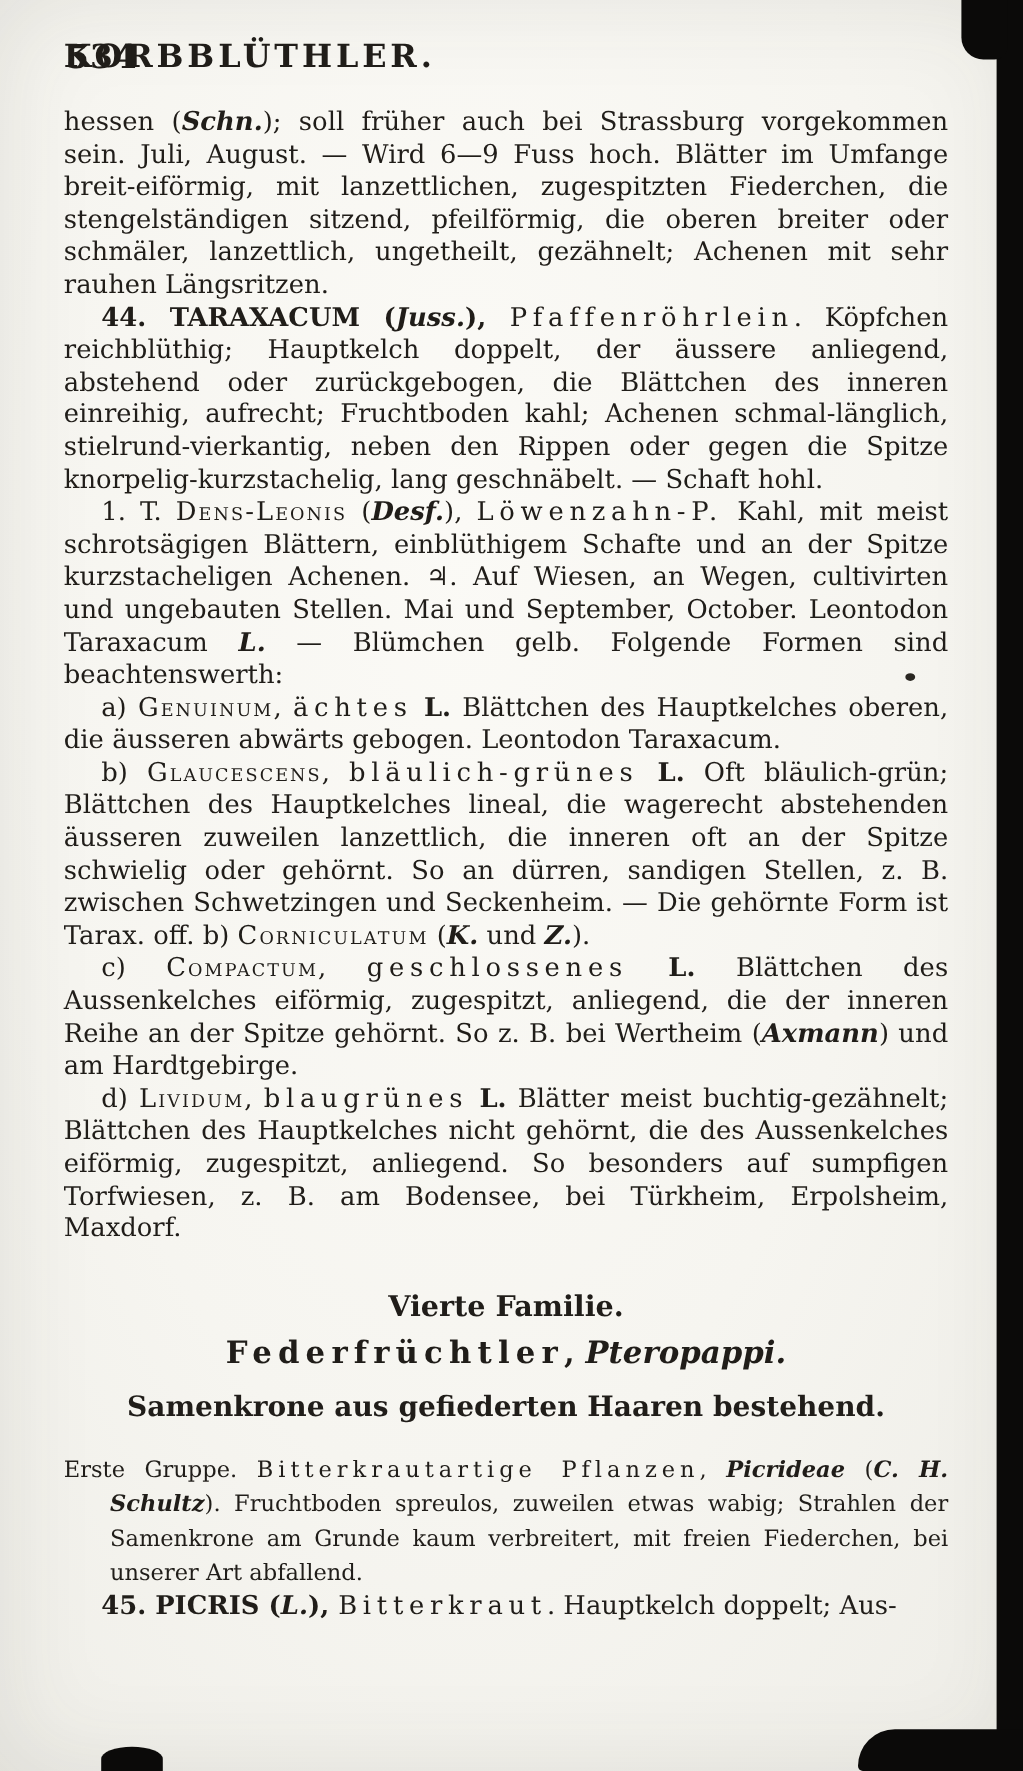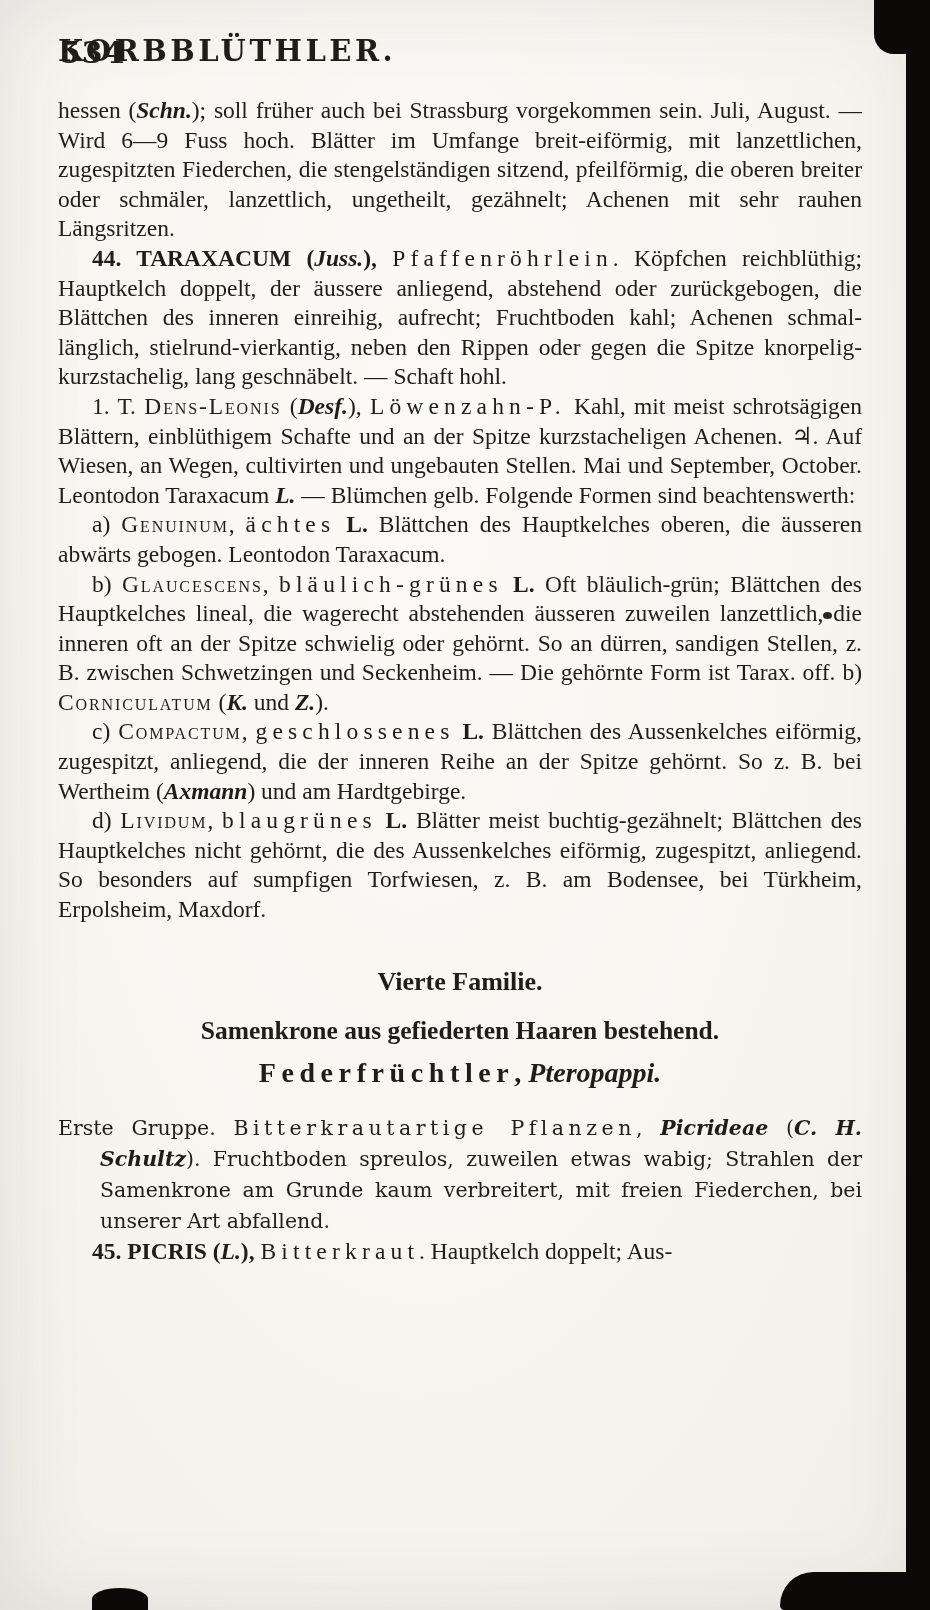--- a/index.html
+++ b/index.html
@@ -8,21 +8,21 @@
     position:relative; width:930px; height:1610px; overflow:hidden;
     background: radial-gradient(ellipse at 45% 30%, #fbfaf6 0%, #f6f5f0 55%, #eeede7 100%);
     box-shadow: inset 0 0 90px rgba(60,55,45,0.10);
     font-family:"DejaVu Serif","Liberation Serif",serif;
     color:#201d19;
   }
   .header{ position:absolute; top:34px; left:58px; right:70px; height:42px; }
   .page-number{ position:absolute; left:2px; top:1px; font-size:30px; font-weight:700; letter-spacing:1px; }
   .header-title{ text-align:left; font-size:29px; font-weight:700; letter-spacing:3.5px; }
   .text-block{ position:absolute; top:96px; left:58px; right:68px; }
-  .body-para{ margin:0; font-size:23.5px; line-height:29.6px; text-align:justify;font-family:Liberation Serif, serif; }
+  .body-para{ margin:0; font-size:23.5px; line-height:29.6px; text-align:justify; }
   .indent{ text-indent:34px; }
   .seg-n{}
   .seg-b{ font-weight:700; }
   .seg-i{ font-style:italic; font-weight:600; }
   .seg-bi{ font-weight:700; font-style:italic; }
   .seg-sc{ font-variant:small-caps; letter-spacing:0.08em; }
   .seg-sp{ letter-spacing:0.22em; }
   .seg-bsp{ font-weight:700; letter-spacing:0.2em; }
   .section-headings{ text-align:center; margin-top:42px; }
   .h-familie{ font-size:26px; }
@@ -52,22 +52,22 @@
     <p class="body-para"><span class="seg-n">hessen (</span><span class="seg-bi">Schn.</span><span class="seg-n">); soll früher auch bei Strassburg vorgekommen sein. Juli, August. — Wird 6—9 Fuss hoch. Blätter im Umfange breit-eiförmig, mit lanzettlichen, zugespitzten Fiederchen, die stengelständigen sitzend, pfeilförmig, die oberen breiter oder schmäler, lanzettlich, ungetheilt, gezähnelt; Achenen mit sehr rauhen Längsritzen.</span></p>
     <p class="body-para indent"><span class="seg-b">44. TARAXACUM (</span><span class="seg-bi">Juss.</span><span class="seg-b">), </span><span class="seg-sp">Pfaffenröhrlein</span><span class="seg-n">. Köpfchen reichblüthig; Hauptkelch doppelt, der äussere anliegend, abstehend oder zurückgebogen, die Blättchen des inneren einreihig, aufrecht; Fruchtboden kahl; Achenen schmal-länglich, stielrund-vierkantig, neben den Rippen oder gegen die Spitze knorpelig-kurzstachelig, lang geschnäbelt. — Schaft hohl.</span></p>
     <p class="body-para indent"><span class="seg-n">1. T. </span><span class="seg-sc">Dens-Leonis</span><span class="seg-n"> (</span><span class="seg-bi">Desf.</span><span class="seg-n">), </span><span class="seg-sp">Löwenzahn-P.</span><span class="seg-n"> Kahl, mit meist schrotsägigen Blättern, einblüthigem Schafte und an der Spitze kurzstacheligen Achenen. ♃. Auf Wiesen, an Wegen, cultivirten und ungebauten Stellen. Mai und September, October. Leontodon Taraxacum </span><span class="seg-bi">L.</span><span class="seg-n"> — Blümchen gelb. Folgende Formen sind beachtenswerth:</span></p>
     <p class="body-para indent"><span class="seg-n">a) </span><span class="seg-sc">Genuinum</span><span class="seg-n">, </span><span class="seg-sp">ächtes</span><span class="seg-n"> </span><span class="seg-b">L.</span><span class="seg-n"> Blättchen des Hauptkelches oberen, die äusseren abwärts gebogen. Leontodon Taraxacum.</span></p>
     <p class="body-para indent"><span class="seg-n">b) </span><span class="seg-sc">Glaucescens</span><span class="seg-n">, </span><span class="seg-sp">bläulich-grünes</span><span class="seg-n"> </span><span class="seg-b">L.</span><span class="seg-n"> Oft bläulich-grün; Blättchen des Hauptkelches lineal, die wagerecht abstehenden äusseren zuweilen lanzettlich, die inneren oft an der Spitze schwielig oder gehörnt. So an dürren, sandigen Stellen, z. B. zwischen Schwetzingen und Seckenheim. — Die gehörnte Form ist Tarax. off. b) </span><span class="seg-sc">Corniculatum</span><span class="seg-n"> (</span><span class="seg-bi">K.</span><span class="seg-n"> und </span><span class="seg-bi">Z.</span><span class="seg-n">).</span></p>
     <p class="body-para indent"><span class="seg-n">c) </span><span class="seg-sc">Compactum</span><span class="seg-n">, </span><span class="seg-sp">geschlossenes</span><span class="seg-n"> </span><span class="seg-b">L.</span><span class="seg-n"> Blättchen des Aussenkelches eiförmig, zugespitzt, anliegend, die der inneren Reihe an der Spitze gehörnt. So z. B. bei Wertheim (</span><span class="seg-i">Axmann</span><span class="seg-n">) und am Hardtgebirge.</span></p>
     <p class="body-para indent"><span class="seg-n">d) </span><span class="seg-sc">Lividum</span><span class="seg-n">, </span><span class="seg-sp">blaugrünes</span><span class="seg-n"> </span><span class="seg-b">L.</span><span class="seg-n"> Blätter meist buchtig-gezähnelt; Blättchen des Hauptkelches nicht gehörnt, die des Aussenkelches eiförmig, zugespitzt, anliegend. So besonders auf sumpfigen Torfwiesen, z. B. am Bodensee, bei Türkheim, Erpolsheim, Maxdorf.</span></p>
 
     <div class="section-headings">
       <div class="body-para h-familie" style="text-align:center;"><span class="seg-b">Vierte Familie.</span></div>
+      <div class="body-para h-feder" style="text-align:center;"><span class="seg-bsp">Federfrüchtler</span><span class="seg-b">, </span><span class="seg-bi">Pteropappi.</span></div>
       <div class="body-para h-samen" style="text-align:center;"><span class="seg-b">Samenkrone aus gefiederten Haaren bestehend.</span></div>
-      <div class="body-para h-feder" style="text-align:center;"><span class="seg-bsp">Federfrüchtler</span><span class="seg-b">, </span><span class="seg-bi">Pteropappi.</span></div>
     </div>
 
     <p class="group-para"><span class="seg-n">Erste Gruppe. </span><span class="seg-sp">Bitterkrautartige Pflanzen</span><span class="seg-n">, </span><span class="seg-bi">Picrideae</span><span class="seg-n"> (</span><span class="seg-bi">C. H. Schultz</span><span class="seg-n">). Fruchtboden spreulos, zuweilen etwas wabig; Strahlen der Samenkrone am Grunde kaum verbreitert, mit freien Fiederchen, bei unserer Art abfallend.</span></p>
     <p class="body-para indent last-para"><span class="seg-b">45. PICRIS (</span><span class="seg-bi">L.</span><span class="seg-b">), </span><span class="seg-sp">Bitterkraut</span><span class="seg-n">. Hauptkelch doppelt; Aus-</span></p>
   </div>
 
   <div class="artifact artifact-right"></div>
   <div class="artifact artifact-right-top"></div>
   <div class="artifact artifact-bottom-right"></div>
   <div class="artifact artifact-bottom-left"></div>

